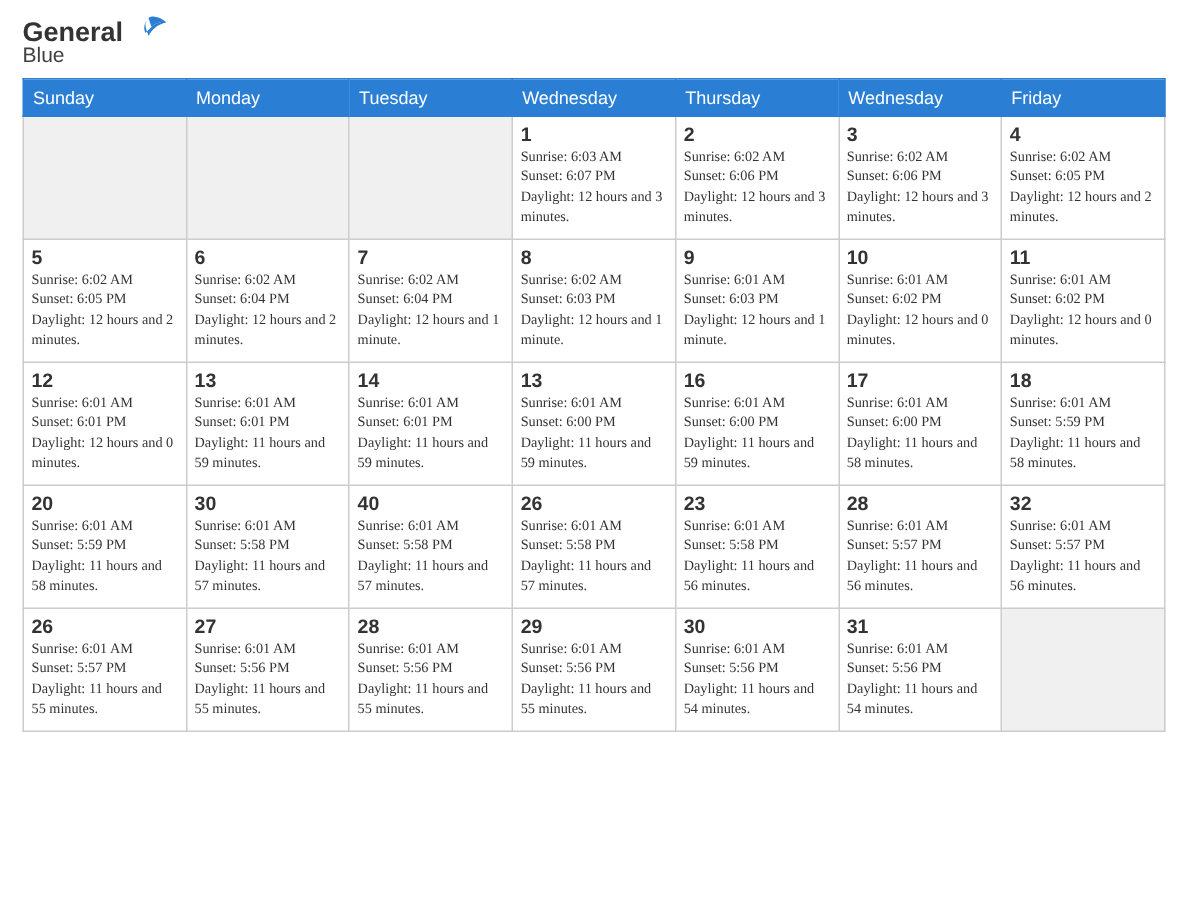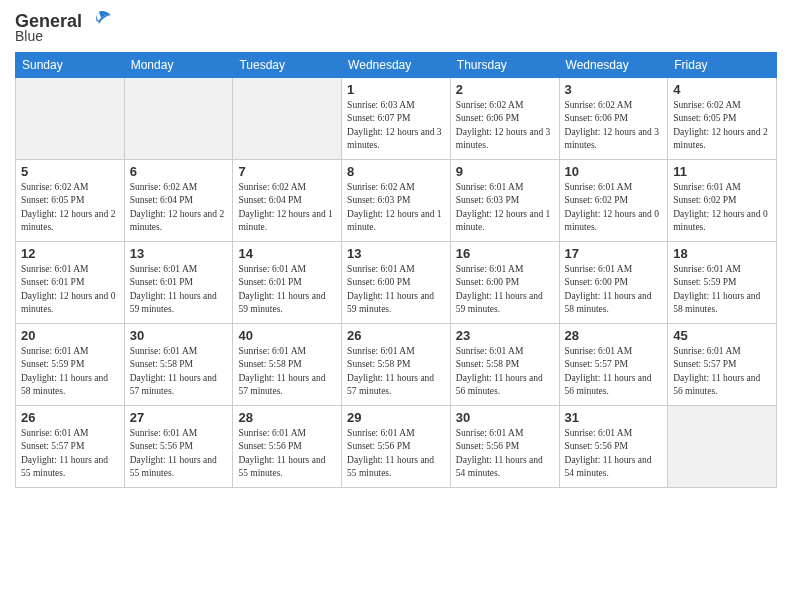--- a/index.html
+++ b/index.html
@@ -262,21 +262,21 @@
 Sunset: 5:58 PM
 Daylight: 11 hours and 56 minutes.</div>
           </td>
           <td>
             <div class="day-num">28</div>
             <div class="day-info" style="white-space: pre-line;">Sunrise: 6:01 AM
 Sunset: 5:57 PM
 Daylight: 11 hours and 56 minutes.</div>
           </td>
           <td>
-            <div class="day-num">45</div>
+            <div class="day-num">32</div>
             <div class="day-info" style="white-space: pre-line;">Sunrise: 6:01 AM
 Sunset: 5:57 PM
 Daylight: 11 hours and 56 minutes.</div>
           </td>
         </tr>
         <tr>
           <td>
             <div class="day-num">26</div>
             <div class="day-info" style="white-space: pre-line;">Sunrise: 6:01 AM
 Sunset: 5:57 PM

